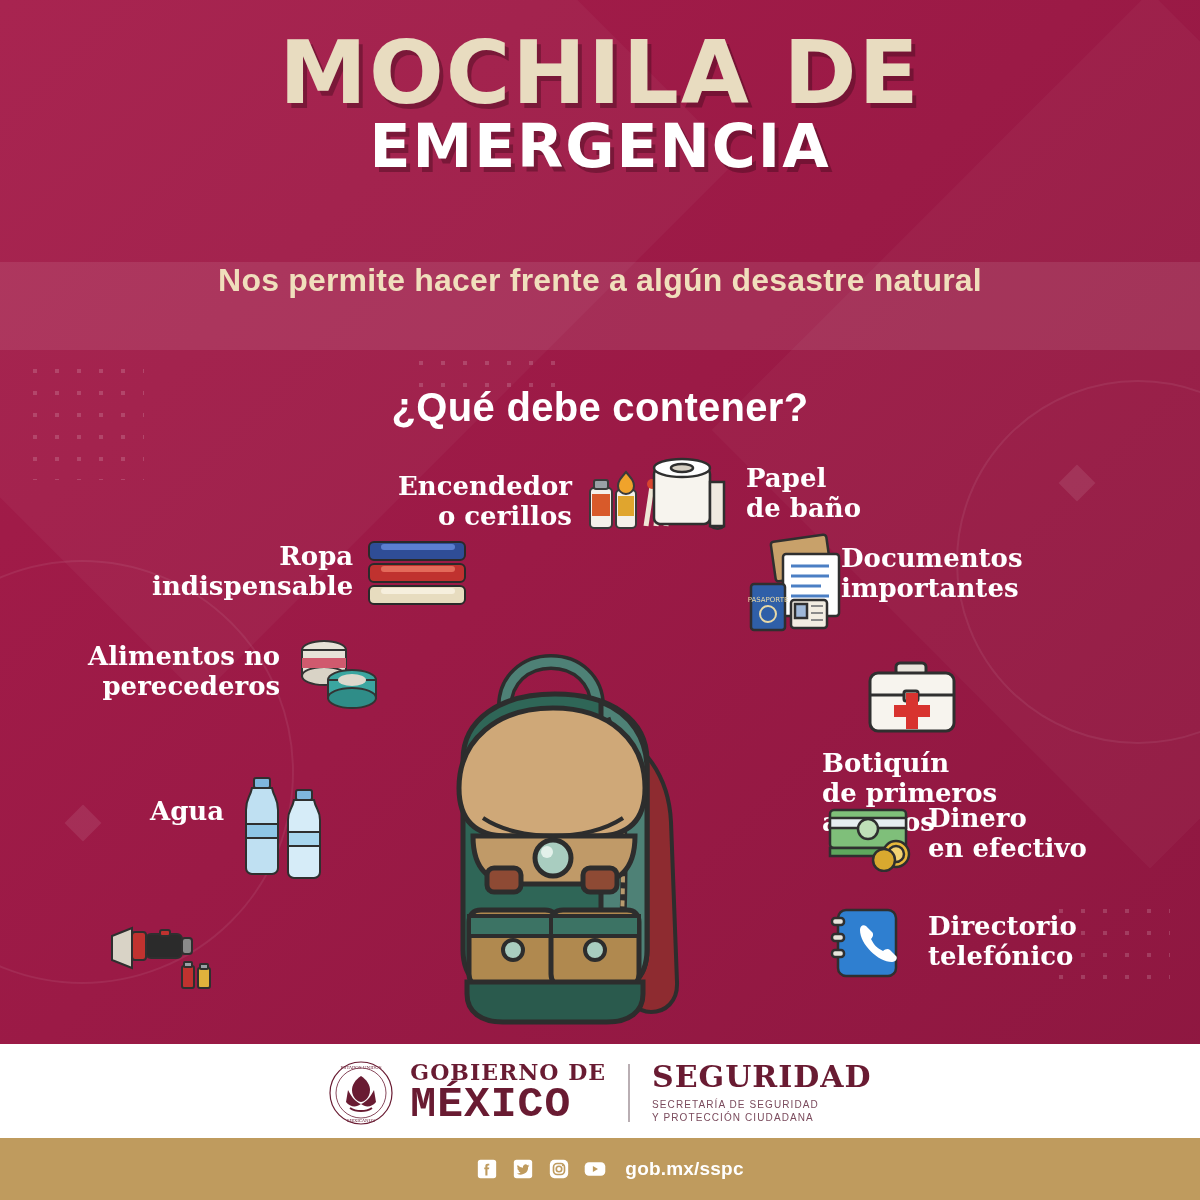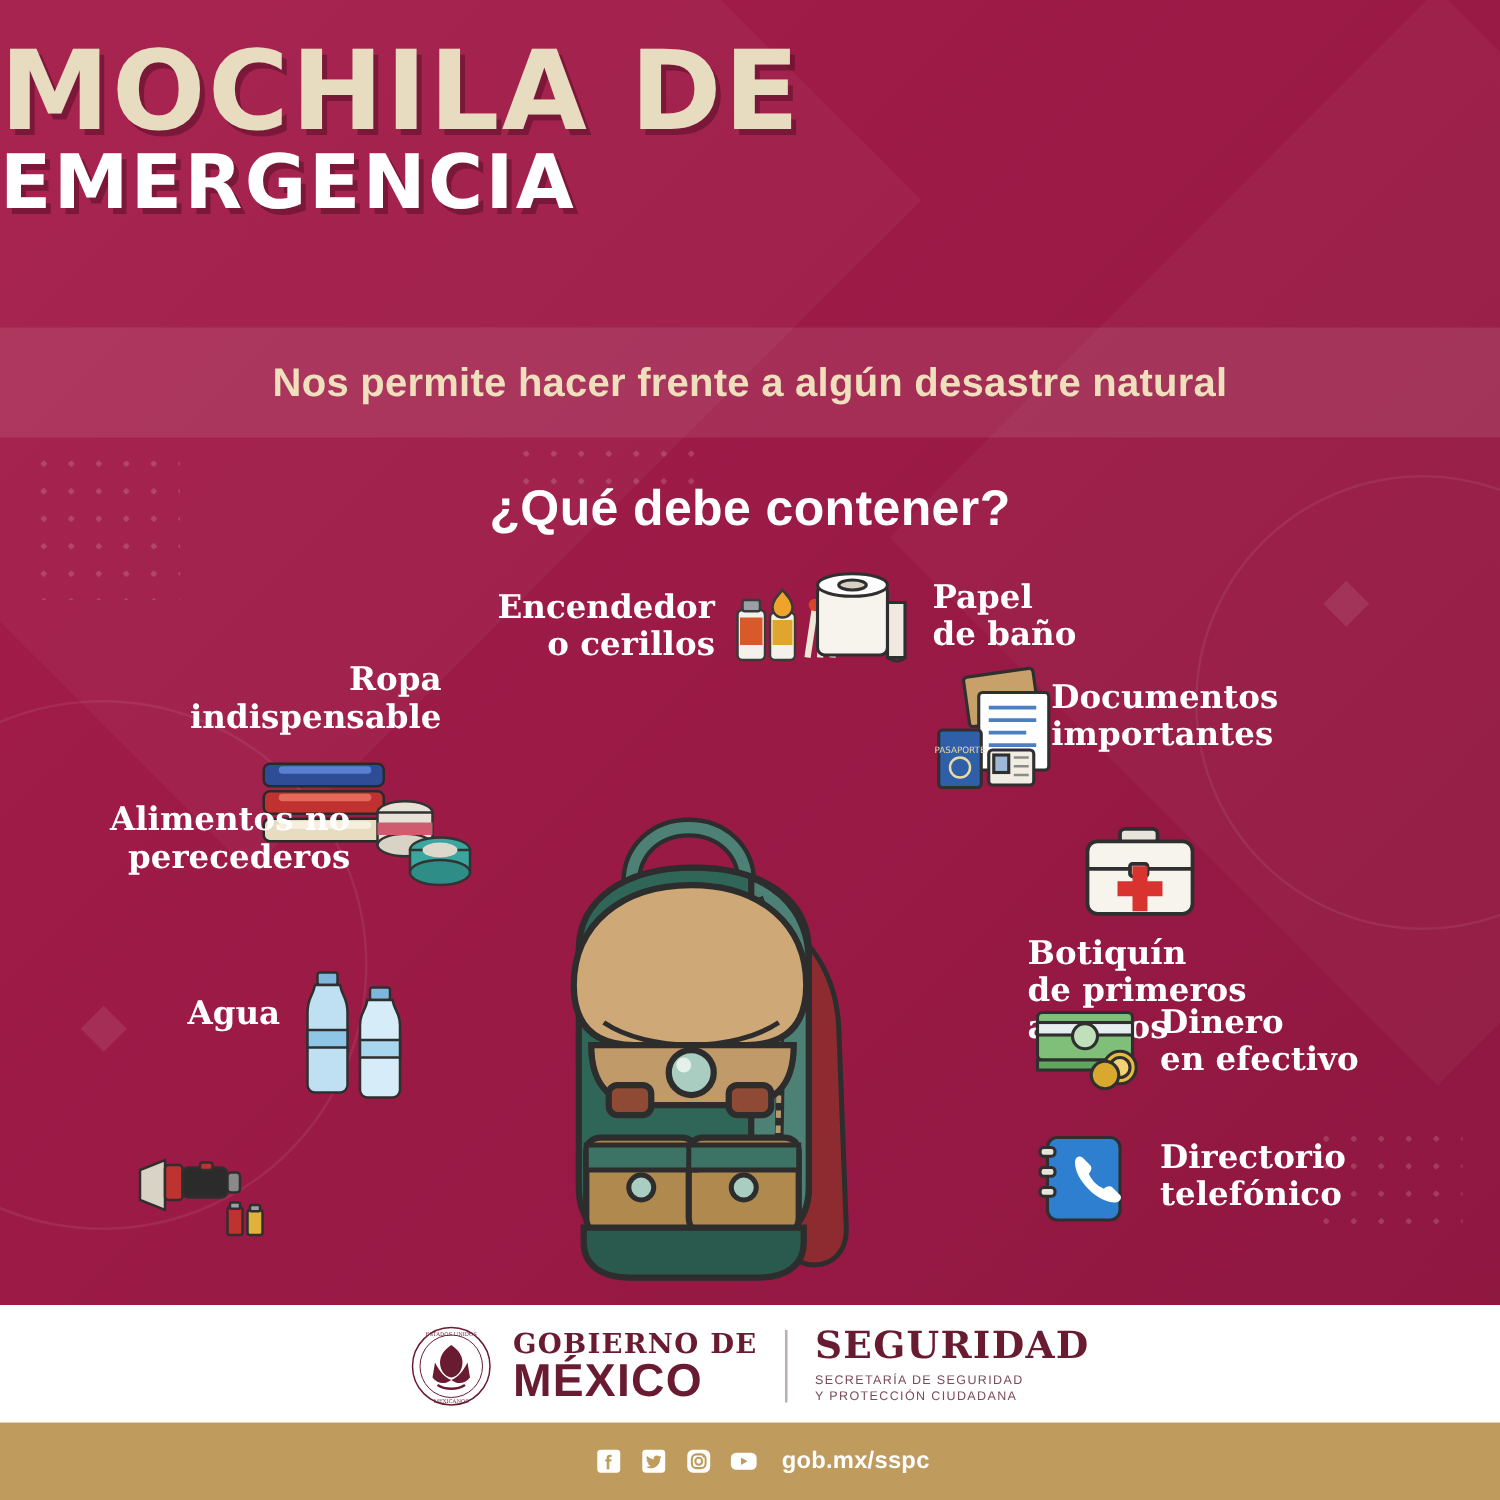--- a/index.html
+++ b/index.html
@@ -63,21 +63,21 @@
   
   .header {
     position: absolute;
     left: 0; right: 0; top: 0;
     height: 262px;
   }
   .title-block {
     position: absolute;
     left: 0; right: 0;
     top: 30px;
-    text-align: left;
+    text-align: center;
   }
   .title-line1 {
     font-family: "DejaVu Sans", sans-serif;
     font-weight: bold;
     font-size: 88px;
     letter-spacing: 2px;
     color: #e8dcc0;
     line-height: 0.98;
     text-shadow: 4px 5px 0 rgba(70,10,30,0.45);
     margin: 0;
@@ -92,21 +92,20 @@
     text-shadow: 4px 5px 0 rgba(70,10,30,0.45);
     margin: 0;
   }
   .subtitle-bar {
     position: absolute;
     left: 0; right: 0;
     top: 262px;
     height: 88px;
     background: rgba(255,255,255,0.09);
     display: flex;
-    align-items: center;
     justify-content: center;
   }
   .subtitle-text {
     color: #f0dfbc;
     font-size: 32px;
     font-weight: bold;
     letter-spacing: 0.2px;
   }
 
   
@@ -186,23 +185,23 @@
     text-align: left;
   }
   .gob-text .g1 {
     font-family: "DejaVu Serif", serif;
     font-weight: bold;
     font-size: 22px;
     letter-spacing: 1px;
     display: block;
   }
   .gob-text .g2 {
-    font-family: Liberation Sans, sans-serif;
-    font-weight: bold;
-    font-size: 37px;
+    font-family: Liberation Mono, monospace;
+    font-weight: bold;
+    font-size: 43px;
     letter-spacing: 1px;
     display: block;
   }
   .divider-v {
     width: 2px;
     height: 58px;
     background: #b9aeb3;
   }
   .sec-text { color: #691b32; text-align: left; line-height: 1.05; }
   .sec-text .s1 {
@@ -294,21 +293,21 @@
             <line x1="74" y1="66" x2="78" y2="26" stroke="#efe7d6" stroke-width="5"></line>
             <line x1="84" y1="66" x2="86" y2="28" stroke="#efe7d6" stroke-width="5"></line>
           </g>
           <circle cx="70" cy="24" r="5" fill="#d8452f"></circle>
           <circle cx="78" cy="24" r="5" fill="#d8452f"></circle>
           <circle cx="86" cy="26" r="5" fill="#d8452f"></circle>
         </svg>
       </div>
     </div>
 
-    <div class="item left" style="left:152px; top:90px;flex-direction:column;">
+    <div class="item left" style="left:152px; top:90px;">
       <div class="label">Ropa
 indispensable</div>
       <div class="art">
         <svg viewBox="0 0 110 84" width="110" height="84">
           <rect x="6" y="12" width="96" height="18" rx="5" fill="#2f4d96" stroke="#2a2a2a" stroke-width="2"></rect>
           <rect x="18" y="14" width="74" height="6" rx="3" fill="#5b7fd0"></rect>
           <rect x="6" y="34" width="96" height="18" rx="5" fill="#c0322f" stroke="#2a2a2a" stroke-width="2"></rect>
           <rect x="18" y="36" width="74" height="6" rx="3" fill="#e36a5a"></rect>
           <rect x="6" y="56" width="96" height="18" rx="5" fill="#e7dcbf" stroke="#2a2a2a" stroke-width="2"></rect>
           <rect x="18" y="58" width="74" height="6" rx="3" fill="#f6efdd"></rect>

